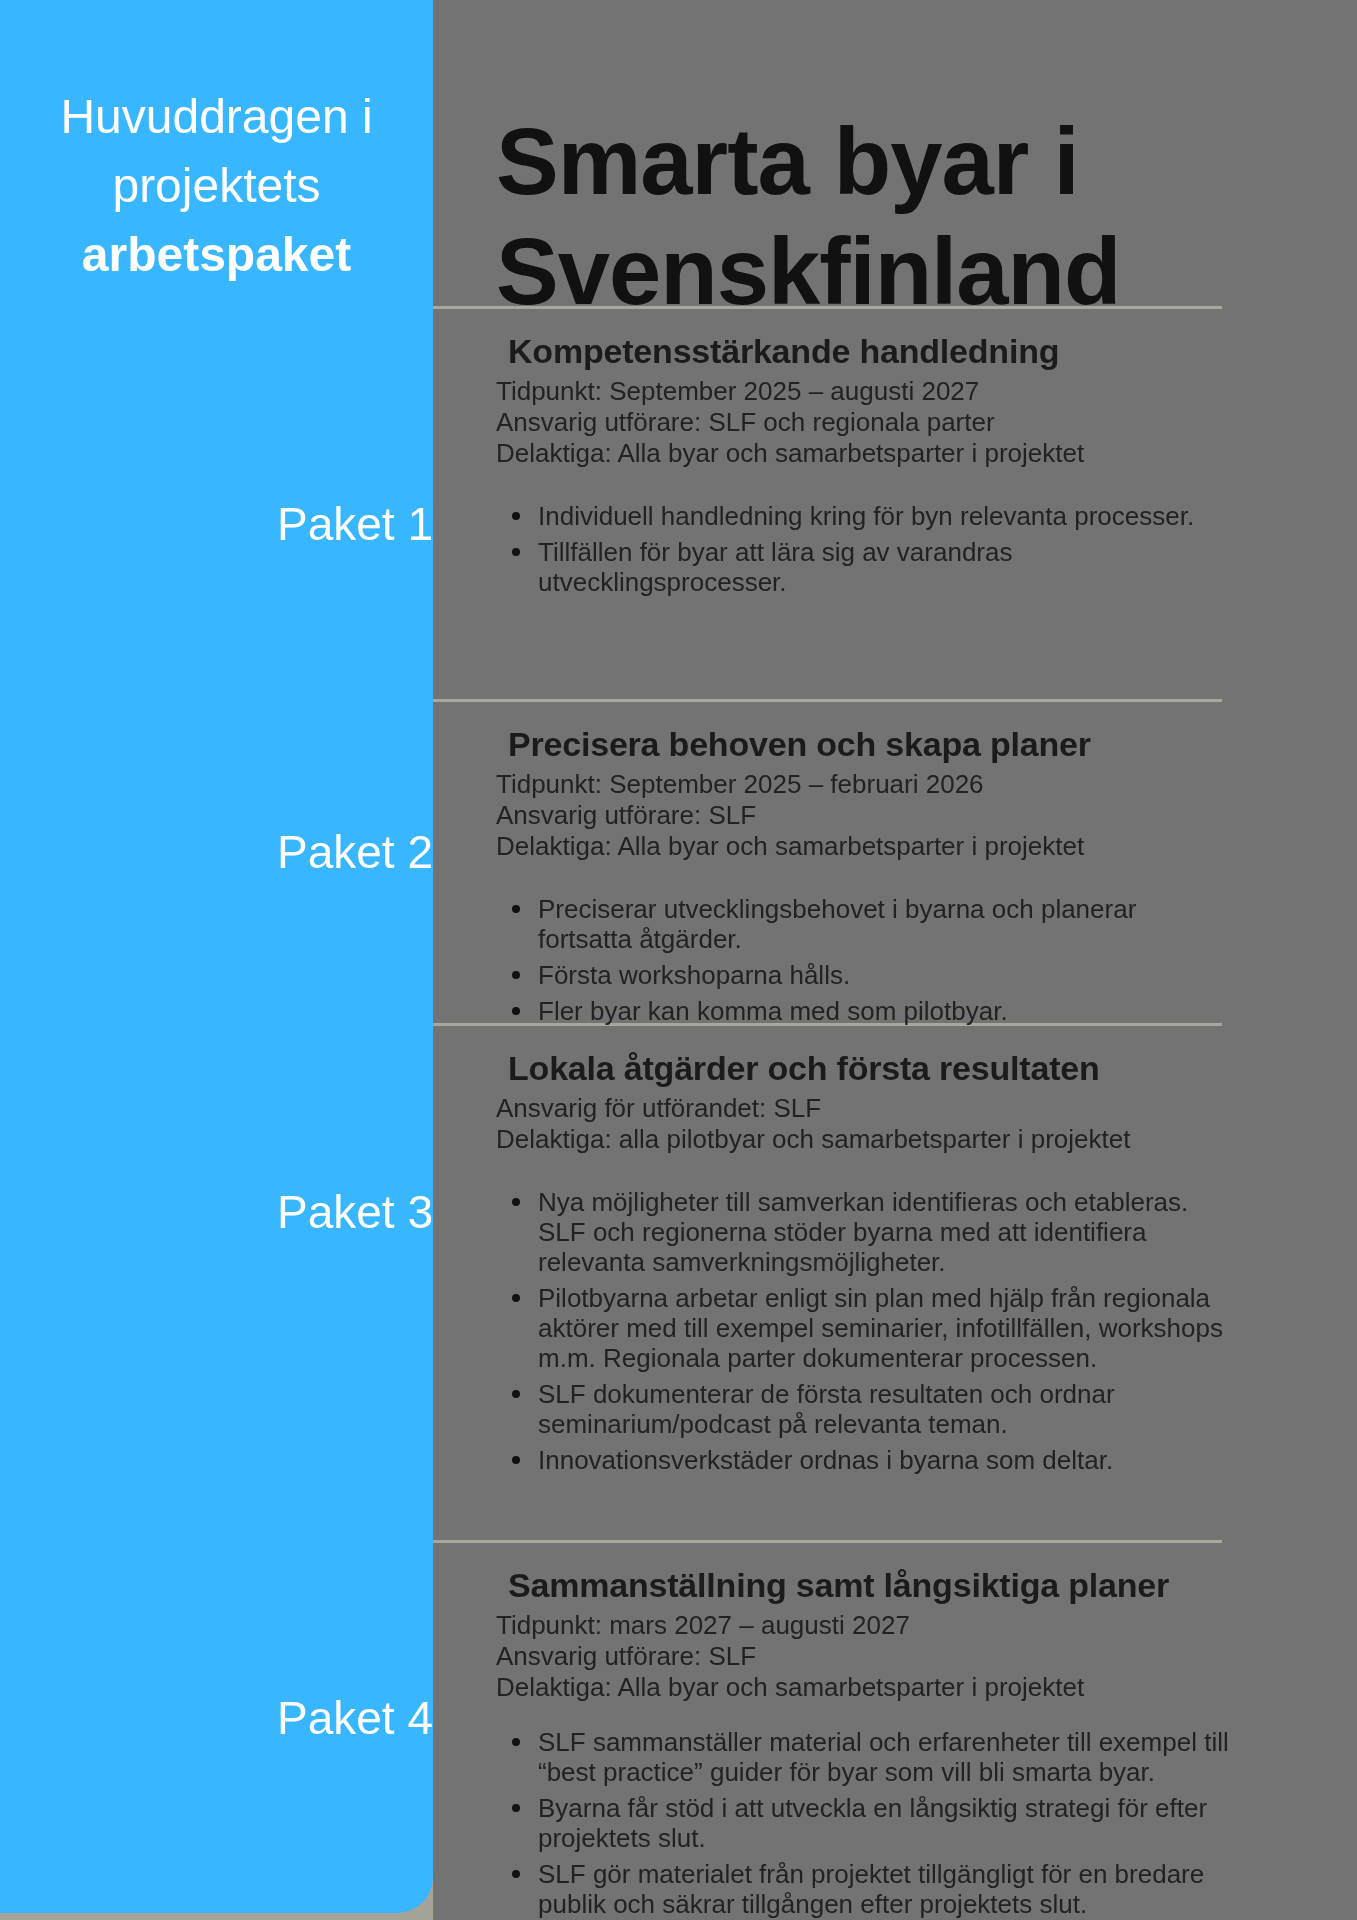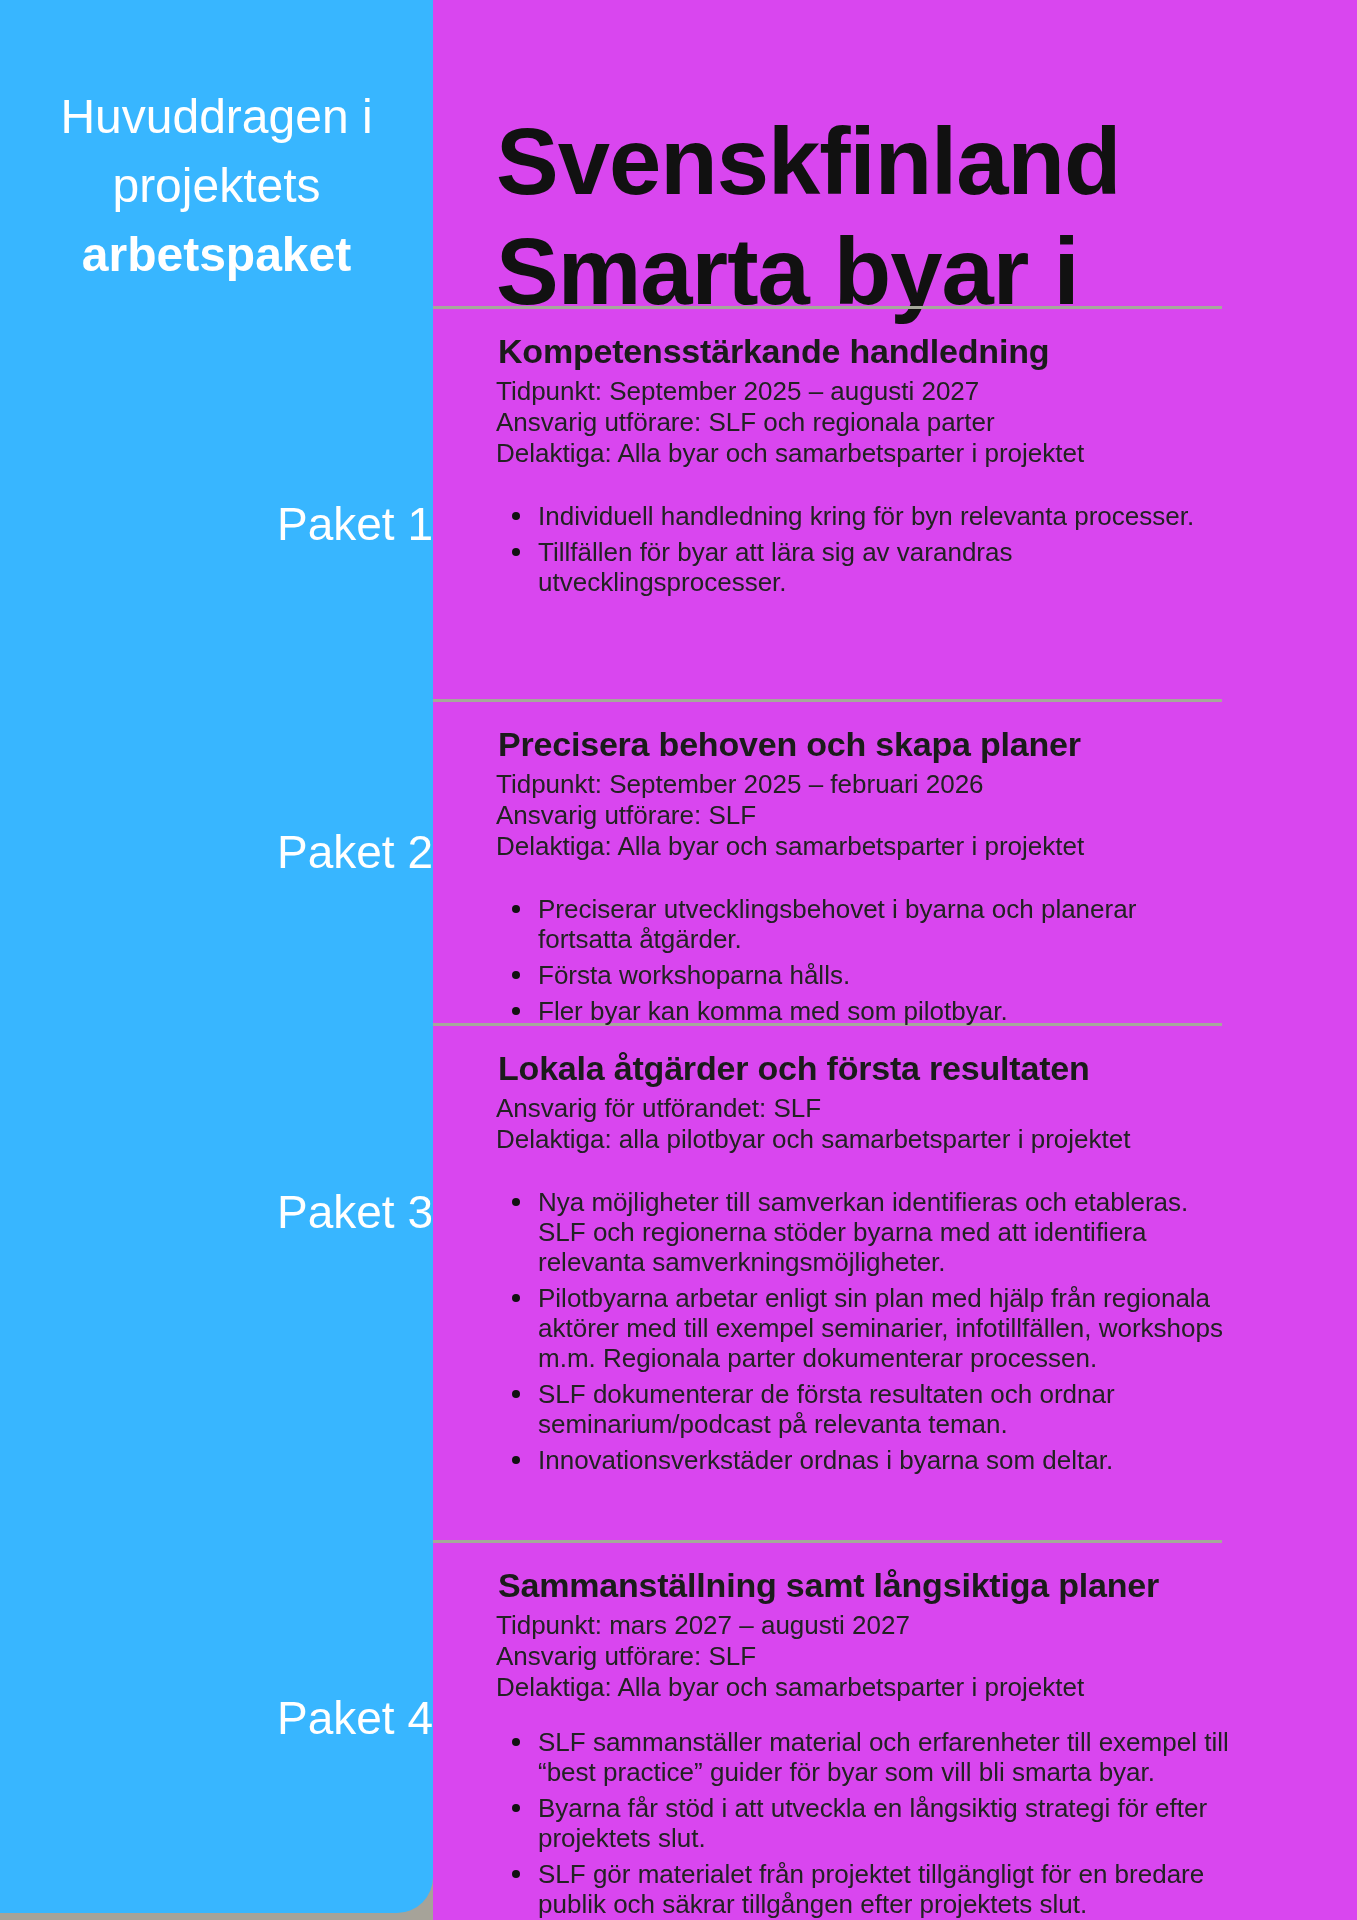--- a/index.html
+++ b/index.html
@@ -5,21 +5,21 @@
   html, body {
     margin: 0;
     padding: 0;
     background: #ffffff;
     font-family: "Liberation Sans", "DejaVu Sans", sans-serif;
   }
   .page {
     position: relative;
     width: 1357px;
     height: 1920px;
-    background: #d946ef;
+    background: #737373;
     overflow: hidden;
   }
   
   .bottom-edge {
     position: absolute;
     left: 0;
     top: 1870px;
     width: 433px;
     height: 50px;
     background: #a6a399;
@@ -95,21 +95,21 @@
     left: 496px;
     width: 740px;
     color: #222222;
   }
   .section-1 { top: 330px; }
   .section-2 { top: 723px; }
   .section-3 { top: 1047px; }
   .section-4 { top: 1564px; }
 
   .section h2 {
-    margin: 0 0 3px 2px;
+    margin: 0 0 3px 12px;
     font-size: 34px;
     line-height: 43px;
     font-weight: 700;
     color: #1b1b1b;
     letter-spacing: -0.2px;
   }
   .meta p {
     margin: 0;
     font-size: 26px;
     line-height: 31px;
@@ -154,22 +154,22 @@
       <div>projektets</div>
       <div class="bold-line">arbetspaket</div>
     </div>
     <div class="paket-label paket-1">Paket 1</div>
     <div class="paket-label paket-2">Paket 2</div>
     <div class="paket-label paket-3">Paket 3</div>
     <div class="paket-label paket-4">Paket 4</div>
   </div>
 
   <h1 class="main-title">
+    <div>Smarta byar i</div>
     <div>Svenskfinland</div>
-    <div>Smarta byar i</div>
   </h1>
 
   <div class="divider divider-1"></div>
   <div class="divider divider-2"></div>
   <div class="divider divider-3"></div>
   <div class="divider divider-4"></div>
 
   <div class="section section-1">
     <h2>Kompetensstärkande handledning</h2>
     <div class="meta">

